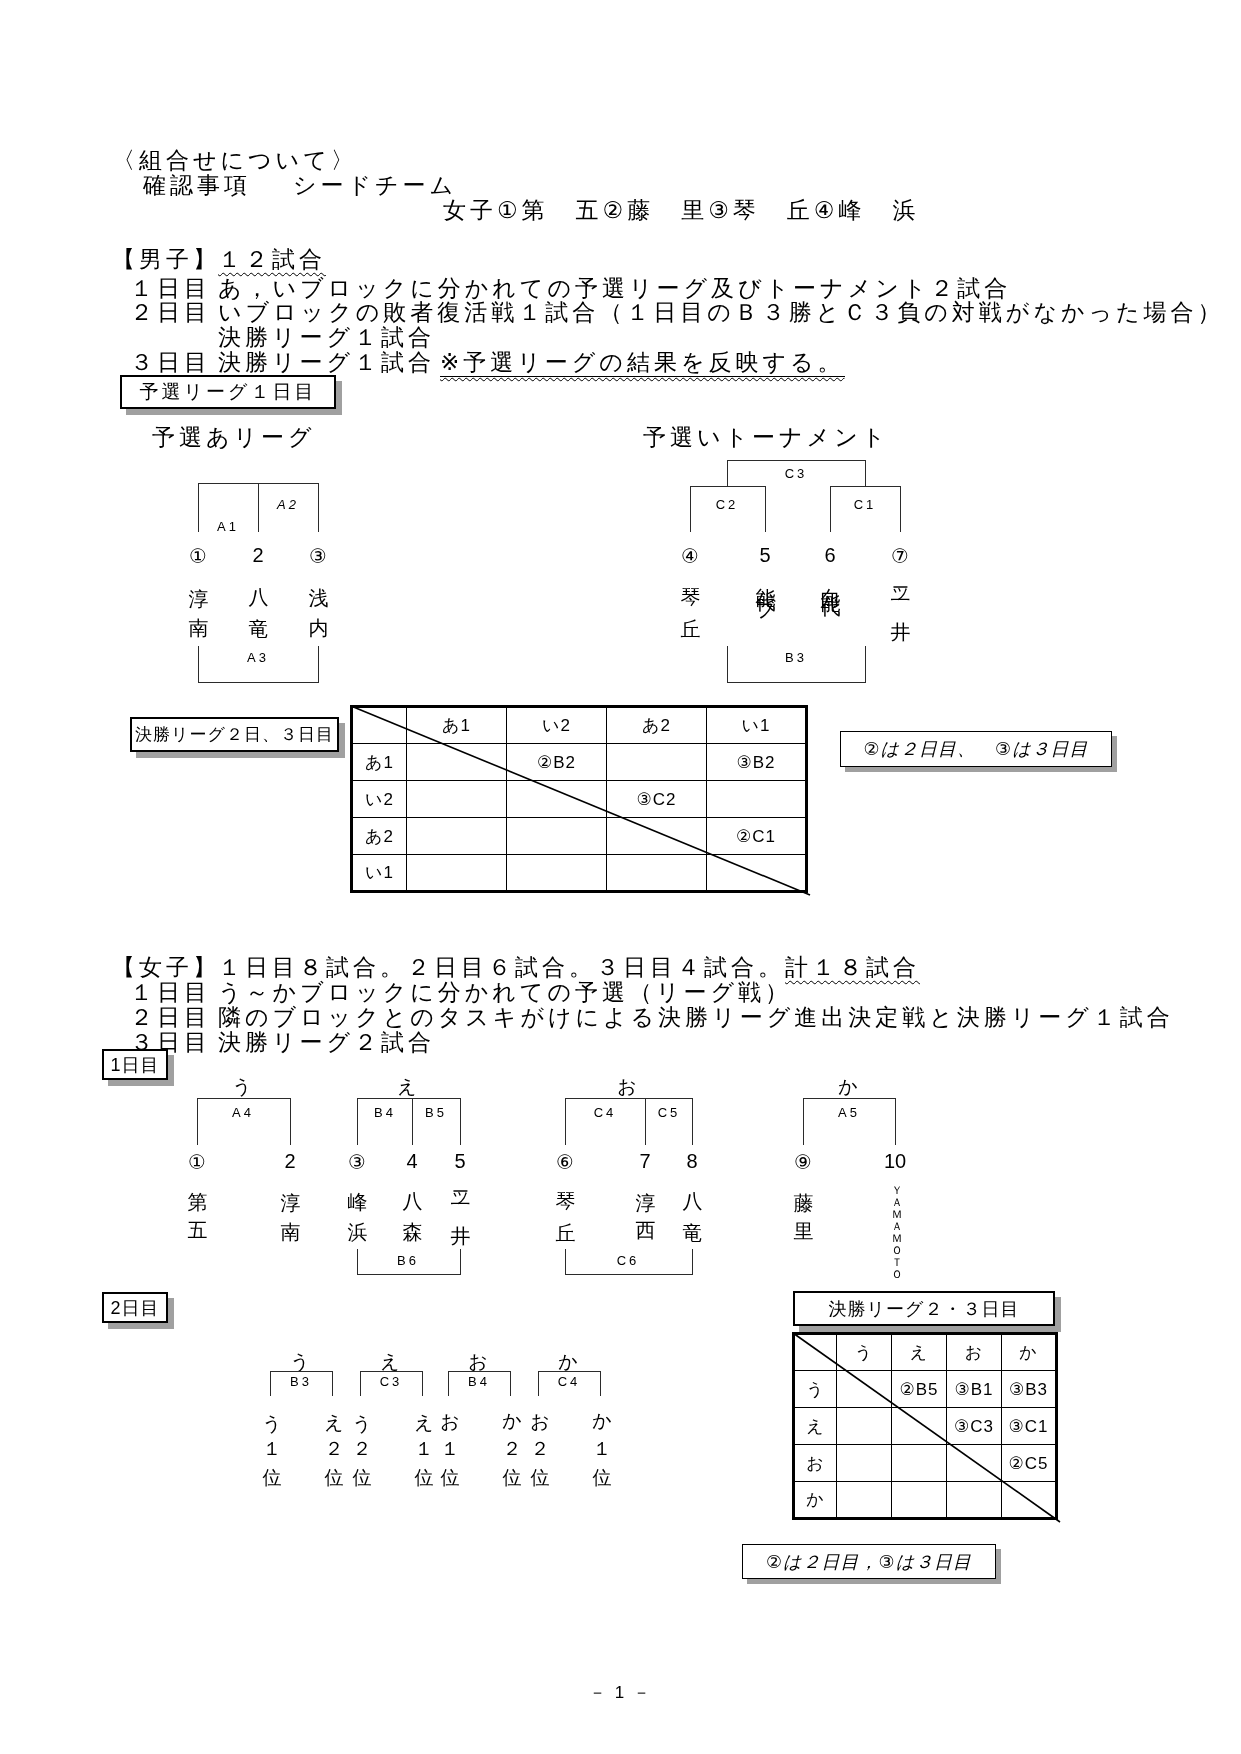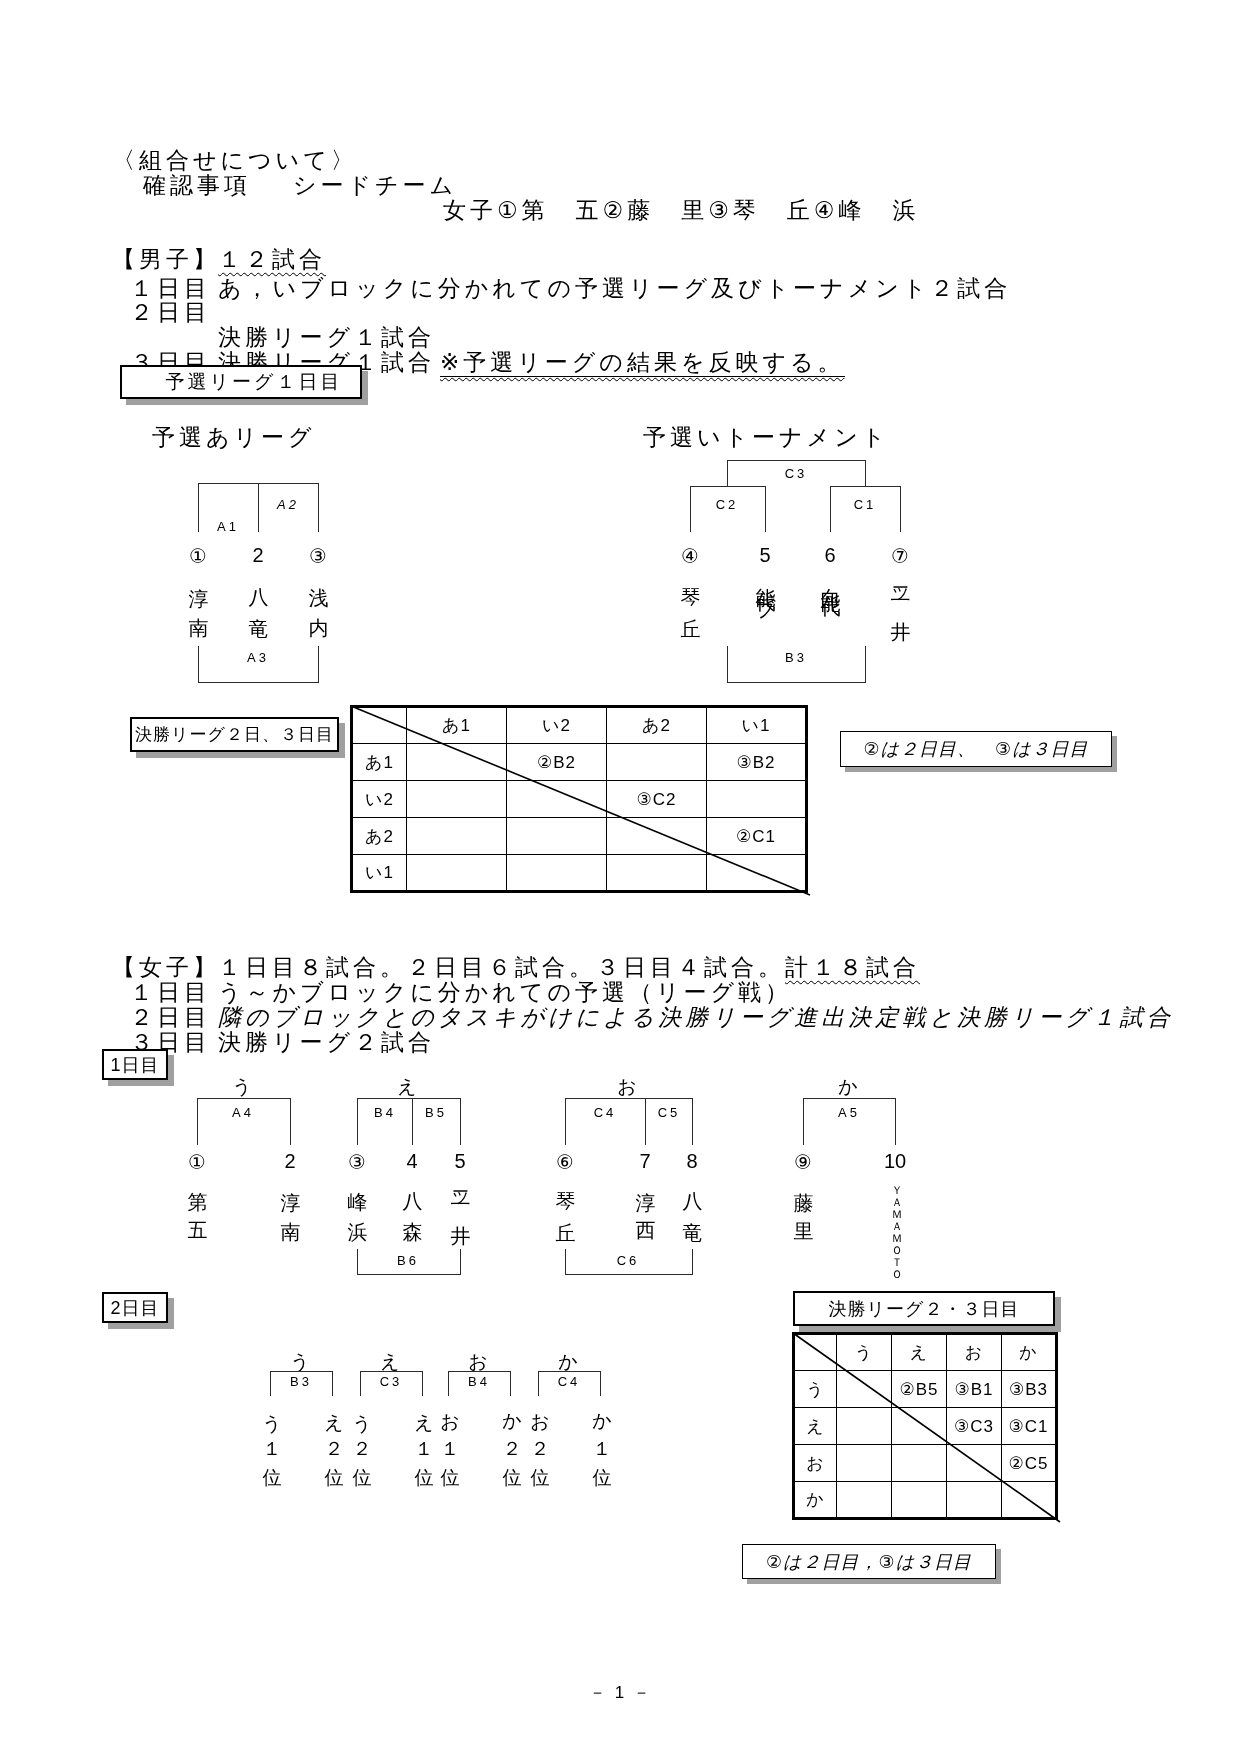--- a/index.html
+++ b/index.html
@@ -36,26 +36,27 @@
   <div class="t" style="left:112px;top:148px;">〈組合せについて〉</div>
   <div class="t" style="left:143px;top:173px;">確認事項</div>
   <div class="t" style="left:293px;top:173px;">シードチーム</div>
   <div class="t" style="left:443px;top:198px;">女子①第　五②藤　里③琴　丘④峰　浜</div>
 
   <div class="t" style="left:112px;top:247px;">【男子】</div>
   <div class="t wavy" style="left:218px;top:247px;">１２試合</div>
   <div class="t" style="left:130px;top:276px;">１日目</div>
   <div class="t" style="left:218px;top:276px;">あ，いブロックに分かれての予選リーグ及びトーナメント２試合</div>
   <div class="t" style="left:130px;top:300px;">２日目</div>
+  <div class="t" style="left:218px;top:300px;">いブロックの敗者復活戦１試合（１日目のＢ３勝とＣ３負の対戦がなかった場合）</div>
   <div class="t" style="left:218px;top:325px;">決勝リーグ１試合</div>
   <div class="t" style="left:130px;top:350px;">３日目</div>
   <div class="t" style="left:218px;top:350px;">決勝リーグ１試合</div>
   <div class="t sw" style="left:440px;top:350px;">※予選リーグの結果を反映する。</div>
 
-  <div class="box" style="left:120px;top:365px;width:212px;height:30px;font-size:19px;letter-spacing:3px;padding-left:26px;">予選リーグ１日目</div>
+  <div class="box" style="left:120px;top:375px;width:212px;height:30px;font-size:19px;letter-spacing:3px;">予選リーグ１日目</div>
 
   <div class="t" style="left:152px;top:425px;">予選あリーグ</div>
   <div class="hl" style="left:198px;top:483px;width:121px;"></div>
   <div class="vl" style="left:198px;top:483px;height:49px;"></div>
   <div class="vl" style="left:258px;top:483px;height:49px;"></div>
   <div class="vl" style="left:318px;top:483px;height:49px;"></div>
   <div class="lbl" style="left:203px;top:497px;width:50px;margin-top:22px;">A1</div>
   <div class="lbl" style="left:263px;top:497px;width:50px;font-style:italic;">A2</div>
 
   <div class="num" style="left:176px;top:544px;">①</div>
@@ -150,21 +151,21 @@
     <line x1="1" y1="1" x2="460" y2="190" stroke="#000" stroke-width="1.6"></line>
   </svg>
 
   <div class="box nbox" style="left:840px;top:731px;width:270px;height:34px;font-size:18px;letter-spacing:1px;">②は２日目、　③は３日目</div>
 
   <div class="t" style="left:112px;top:955px;">【女子】</div>
   <div class="t" style="left:218px;top:955px;"><span>１日目８試合。２日目６試合。３日目４試合。</span><span class="wavy">計１８試合</span></div>
   <div class="t" style="left:130px;top:980px;">１日目</div>
   <div class="t" style="left:218px;top:980px;">う～かブロックに分かれての予選（リーグ戦）</div>
   <div class="t" style="left:130px;top:1005px;">２日目</div>
-  <div class="t" style="left:218px;top:1005px;font-style:italic;">隣のブロックとのタスキがけによる決勝リーグ進出決定戦と決勝リーグ１試合</div>
+  <div class="t" style="left:218px;top:1005px;">隣のブロックとのタスキがけによる決勝リーグ進出決定戦と決勝リーグ１試合</div>
   <div class="t" style="left:130px;top:1030px;">３日目</div>
   <div class="t" style="left:218px;top:1030px;">決勝リーグ２試合</div>
 
   <div class="box" style="left:102px;top:1049px;width:62px;height:27px;font-size:18px;letter-spacing:1px;">1日目</div>
 
   <div class="blk" style="left:228px;top:1074px;width:30px;">う</div>
   <div class="hl" style="left:197px;top:1098px;width:94px;"></div>
   <div class="vl" style="left:197px;top:1098px;height:47px;"></div>
   <div class="vl" style="left:290px;top:1098px;height:47px;"></div>
   <div class="lbl" style="left:218px;top:1105px;width:50px;">A4</div>

